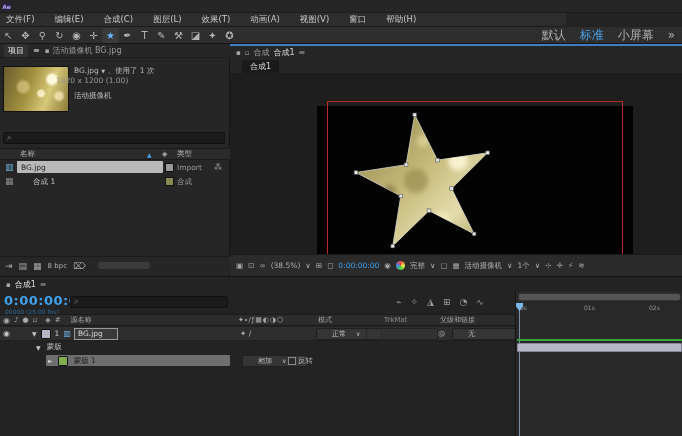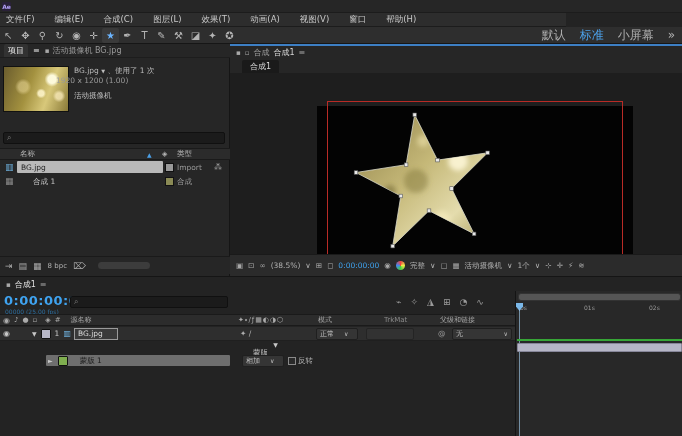--- a/index.html
+++ b/index.html
@@ -48,21 +48,21 @@
   .dd{color:#b0b0b0;}
   
   .tl{left:0;top:276px;width:682px;height:160px;background:#232323;border-top:1px solid #151515;box-sizing:border-box;}
   .tltab{left:0;top:1px;width:682px;height:13px;font-size:8px;gap:4px;padding-left:6px;box-sizing:border-box;}
   .tc{left:4px;top:16px;font-size:13px;font-weight:bold;color:#3fa3f0;letter-spacing:.5px;}
   .tcsub{left:5px;top:31px;font-size:6px;color:#2c6d9e;}
   .tsearch{left:70px;top:19px;width:158px;height:12px;background:#1b1b1b;border:1px solid #101010;border-radius:2px;font-size:8px;color:#8a8a8a;gap:2px;padding-left:3px;box-sizing:border-box;}
   .tlicons{left:396px;top:19px;height:12px;gap:9px;font-size:9px;color:#9a9a9a;}
   .tlhead{left:0;top:37px;width:515px;height:12px;background:#2c2c2c;border-top:1px solid #1a1a1a;border-bottom:1px solid #1a1a1a;font-size:7px;color:#ababab;box-sizing:border-box;}
   .trow{font-size:7.5px;height:13px;width:515px;}
-  .ddbox{background:#353535;border:1px solid #1f1f1f;border-radius:2px;font-size:7px;color:#c0c0c0;padding:0 3px;height:10px;display:inline-flex;align-items:center;gap:10px;}
+  .ddbox{background:#353535;border:1px solid #1f1f1f;border-radius:2px;font-size:7px;color:#c0c0c0;padding:0 15px;height:10px;display:inline-flex;align-items:center;gap:10px;}
   .chip{width:8px;height:8px;border:1px solid #111;border-radius:1px;}
   .namebox{border:1px solid #9a9a9a;background:#3a3a3a;color:#ddd;padding:0 14px 0 3px;height:10px;display:inline-flex;align-items:center;}
   .track{left:515px;top:14px;width:167px;height:146px;background:#282828;border-left:1px solid #141414;box-sizing:border-box;}
   .workarea{position:absolute;left:2px;top:2px;width:163px;height:8px;background:#555;border-radius:3px;border:1px solid #333;box-sizing:border-box;}
   .rlabel{position:absolute;top:13px;font-size:6px;color:#9a9a9a;}
   .cti{position:absolute;left:0;top:12px;width:7px;height:8px;background:#7ab7e8;clip-path:polygon(0 0,100% 0,100% 45%,50% 100%,0 45%);}
   .ctiline{position:absolute;left:3px;top:18px;width:1px;height:128px;background:#9cc7e8;opacity:.65;}
   .greenbar{position:absolute;left:1px;top:48px;width:165px;height:2px;background:#37a637;}
   .layerbar{position:absolute;left:1px;top:52px;width:165px;height:9px;background:#b6b6c6;border:1px solid #87879a;box-sizing:border-box;border-radius:1px;}
   .checkbox{width:6px;height:6px;border:1px solid #8a8a8a;background:#2a2a2a;display:inline-block;}
@@ -296,30 +296,30 @@
         <span style="font-size:6px;">∨</span>
       </span>
       <span class="ddbox" style="position:absolute;left:366px;width:40px;opacity:.6;"></span>
       <span style="position:absolute;left:438px;color:#9a9a9a;">@</span>
       <span class="ddbox" style="position:absolute;left:452px;width:52px;">
         <span>无</span>
         <span style="font-size:6px;margin-left:auto;">∨</span>
       </span>
     </div>
 
-    <div class="a row trow" style="left:0;top:64px;height:12px;flex-direction:column;">
+    <div class="a row trow" style="left:0;top:64px;height:12px;">
       <span style="margin-left:36px;font-size:6px;">▼</span>
       <span style="margin-left:6px;color:#c0c0c0;">蒙版</span>
     </div>
 
     <div class="a row trow" style="left:0;top:77px;">
       <div style="position:absolute;left:46px;top:1px;width:184px;height:11px;background:#6e6e6e;border-radius:1px;"></div>
       <span style="margin-left:48px;font-size:6px;position:relative;">►</span>
       <span class="chip" style="margin-left:5px;background:#7fae4f;position:relative;"></span>
-      <span style="margin-left:12px;color:#1d1d1d;position:relative;">蒙版 1</span>
+      <span style="margin-left:6px;color:#1d1d1d;position:relative;">蒙版 1</span>
       <span class="ddbox" style="position:absolute;left:242px;width:34px;">
         <span>相加</span>
         <span style="font-size:6px;">∨</span>
       </span>
       <span class="checkbox" style="position:absolute;left:288px;top:3px;"></span>
       <span style="position:absolute;left:298px;color:#b0b0b0;">反转</span>
     </div>
 
 
     <div class="a track">

